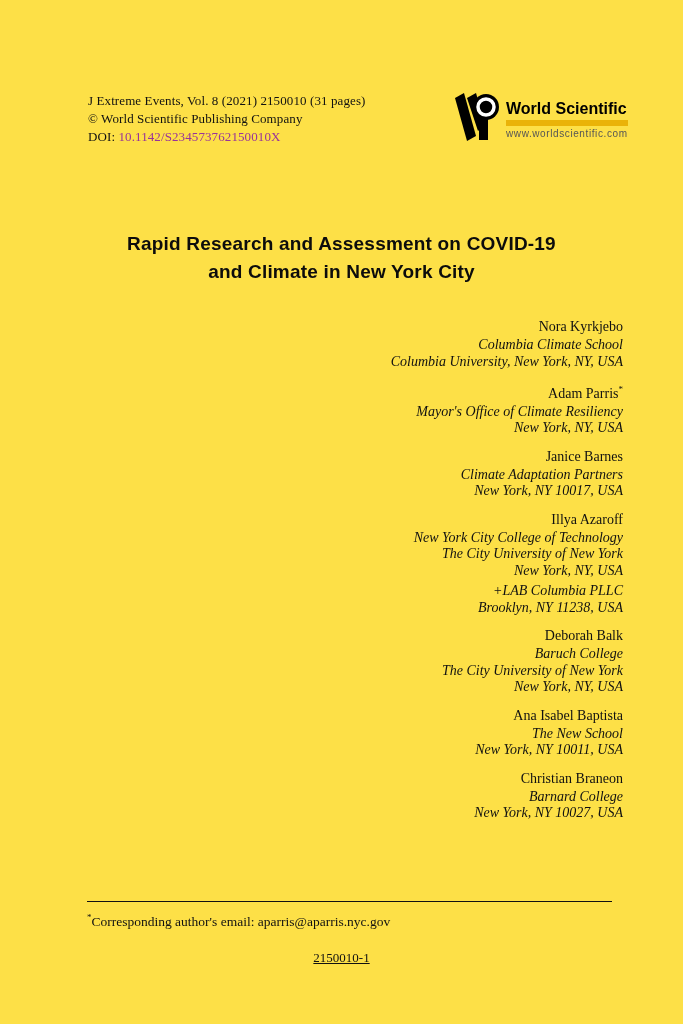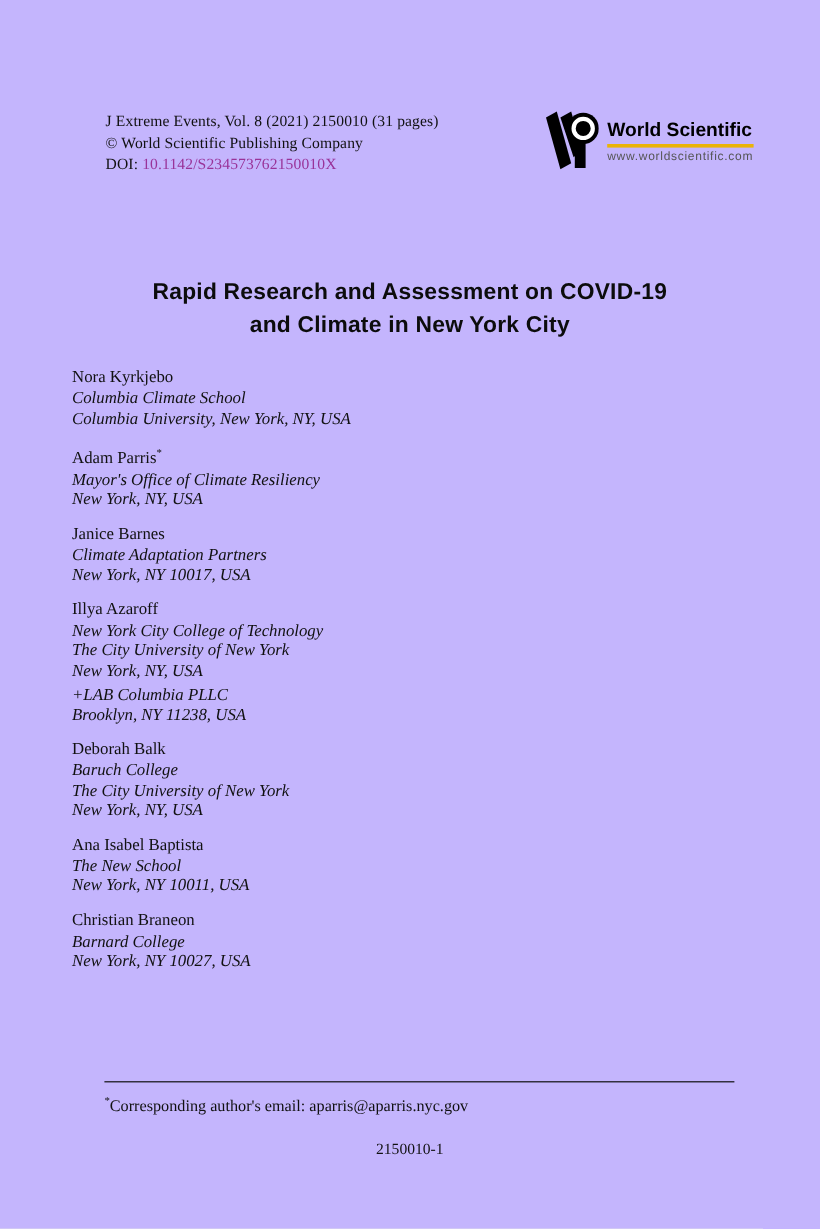--- a/index.html
+++ b/index.html
@@ -1,20 +1,20 @@
 <!DOCTYPE html>
 <html><head>
 <meta charset="utf-8">
 <style>
   html,body { margin:0; padding:0; background:#e8e8e8; }
   .page {
     position:relative;
     width:683px; height:1024px;
     margin:0 auto;
-    background:#c4b5fd;
+    background:#fde047;
     font-family:"Liberation Serif", serif;
     color:#111111;
     overflow:hidden;
   }
 
   
   .header-left {
     position:absolute; left:88px; top:92px;
     font-size:13px; line-height:18px;
     letter-spacing:0.1px;
@@ -26,61 +26,61 @@
     position:absolute; left:455px; top:92px;
     display:flex; align-items:flex-start; gap:7px;
     width:165px;
   }
   .logo-mark { flex:0 0 auto; }
   .logo-text { display:flex; flex-direction:column; padding-top:8px; }
   .logo-name {
     font-family:"Liberation Sans", sans-serif;
     font-weight:bold; font-size:16px; line-height:18px;
     color:#000; white-space:nowrap;
-    border-bottom:3px solid #eab308; padding-bottom:2px;
+    border-bottom:6px solid #eab308; padding-bottom:2px;
   }
   .logo-url {
     font-family:"Liberation Sans", sans-serif;
     font-size:10px; color:#555; letter-spacing:0.6px;
     margin-top:2px; white-space:nowrap;
   }
 
   
   .title {
     position:absolute; left:60px; right:60px; top:230px;
     text-align:center;
     font-family:"Liberation Sans", sans-serif;
     font-weight:bold; font-size:19px; line-height:28px;
     color:#0c0c0c; letter-spacing:0.2px;
   }
 
   
   .authors {
-    position:absolute; left:60px; right:60px; top:306px;
-    text-align:left;
+    position:absolute; left:60px; right:60px; top:318px;
+    text-align:right;
   }
   .author-block { margin-bottom:11px; }
   .author-name { font-size:14px; line-height:17px; margin-bottom:2px; color:#111; }
   .author-name sup { font-size:9px; }
   .affil-group { margin-bottom:4px; }
   .affil-line { font-style:italic; font-size:14px; line-height:16.5px; color:#111; }
 
   
   .footnote-rule {
     position:absolute; left:87px; width:525px; top:901px;
     border-top:1.6px solid #111; height:0;
   }
   .footnote {
     position:absolute; left:87px; top:908px;
     font-size:13.5px; line-height:18px;
   }
   .footnote sup { font-size:9px; }
   .page-number {
     position:absolute; left:0; right:0; top:950px;
-    text-align:center; font-size:13px;
+    text-align:center; font-size:13px;text-decoration:underline;
   }
 </style>
 </head>
 <body>
 
 <div class="page">
 
   <div class="header-left">
     <div>J Extreme Events, Vol. 8 (2021) 2150010 (31 pages)</div>
     <div>© World Scientific Publishing Company</div>

